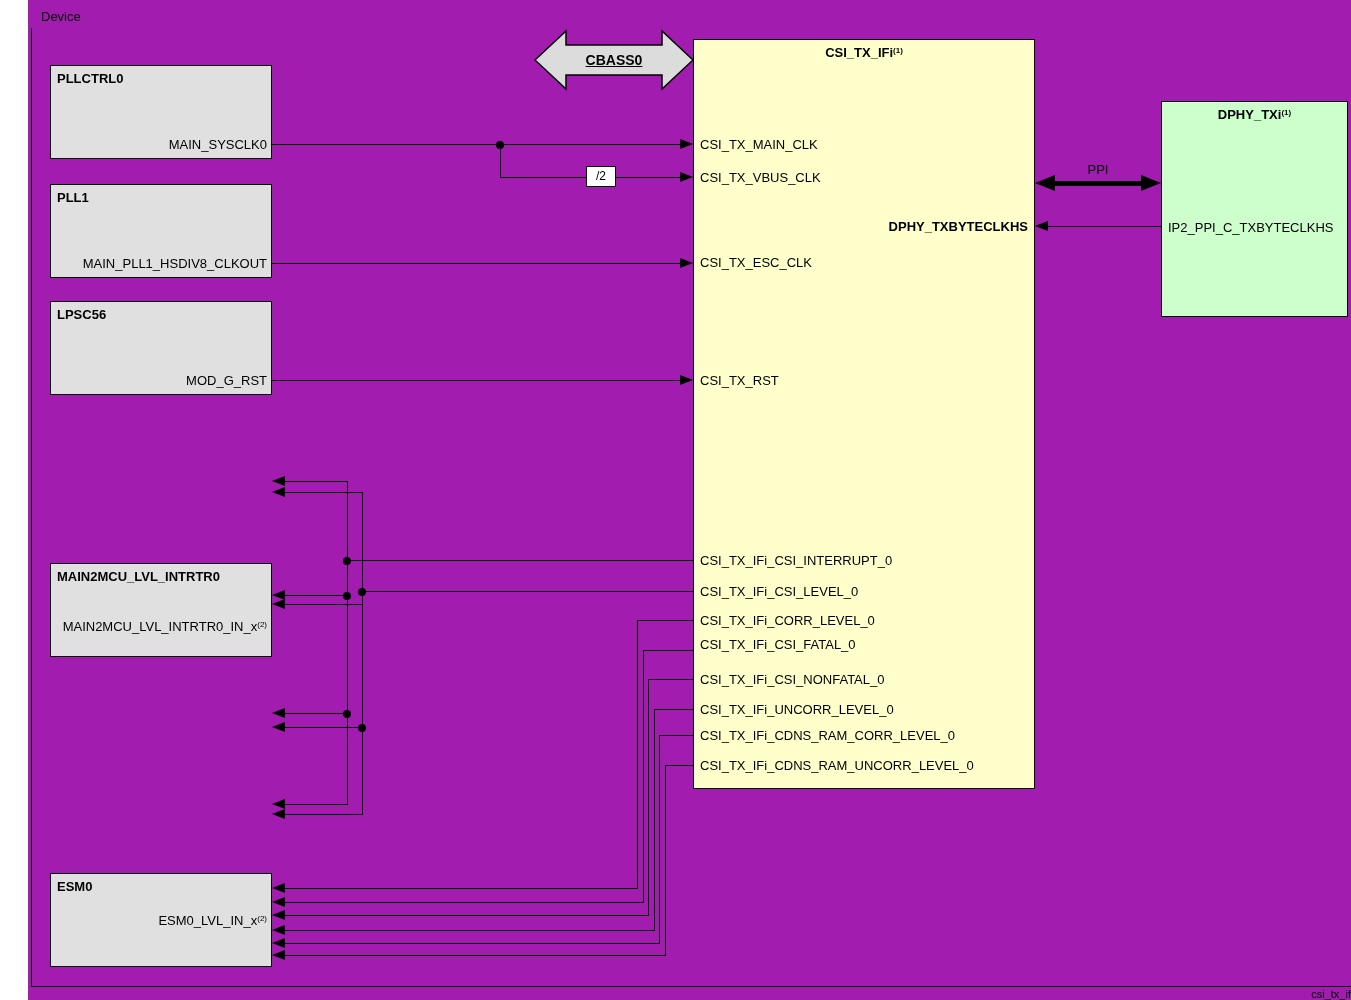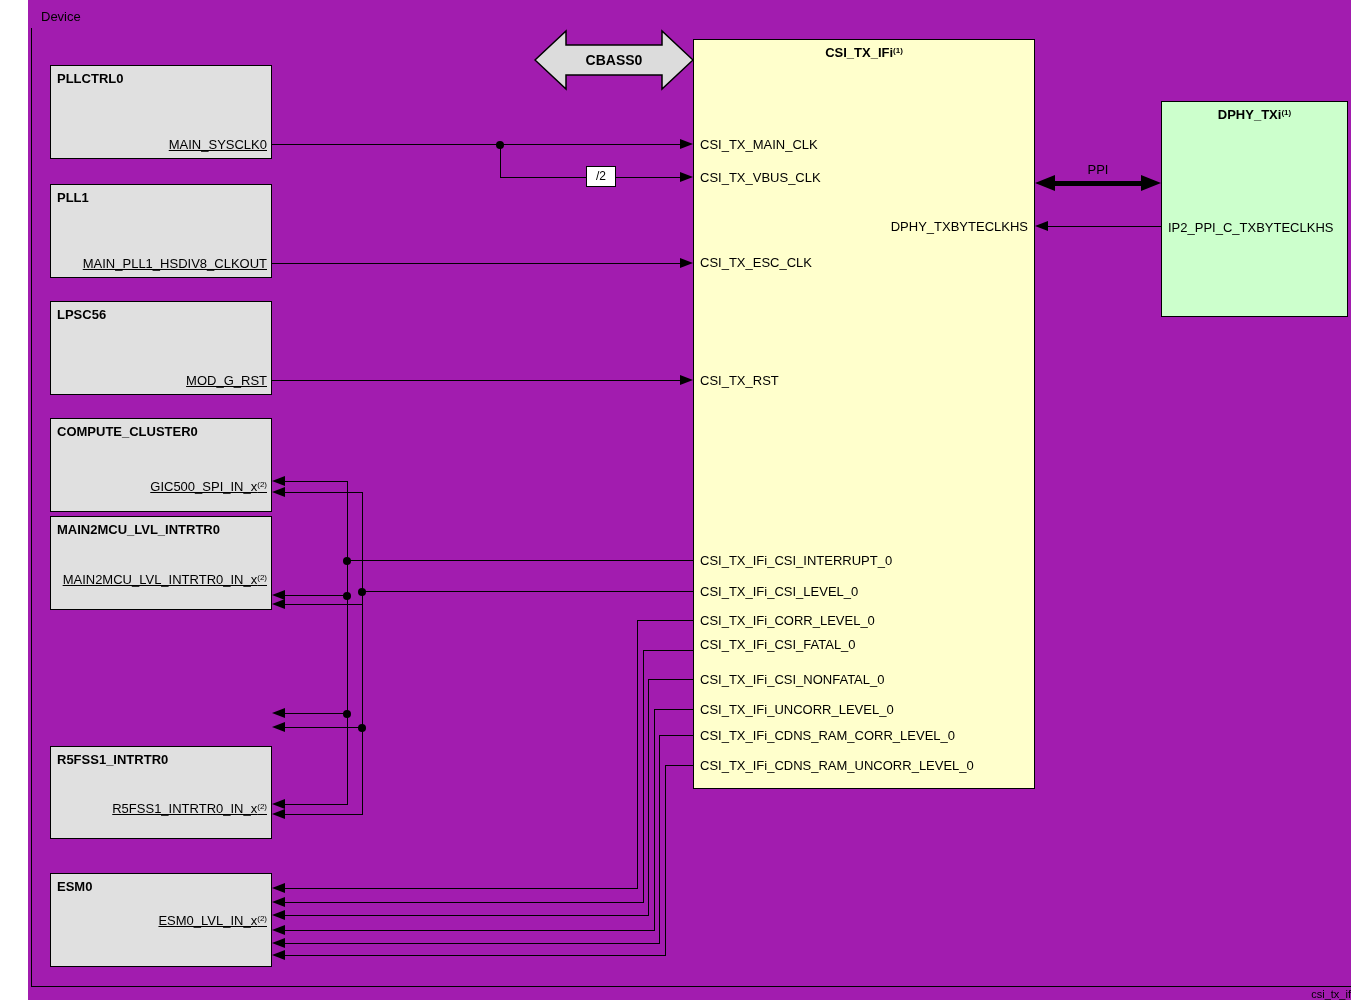--- a/index.html
+++ b/index.html
@@ -3,27 +3,27 @@
 <meta charset="utf-8">
 <title>CSI_TX_IF Integration Diagram</title>
 <style>
   html,body{margin:0;padding:0;background:#ffffff;}
   #stage{
     position:relative;width:1351px;height:1000px;background:#a21caf;
     font-family:"Liberation Sans",sans-serif;color:#000;overflow:hidden;margin-left:28px;
   }
   .box{position:absolute;background:#e0e0e0;border:1px solid #000;box-sizing:content-box;}
   .box .title{position:absolute;left:6px;top:5px;font-size:13px;font-weight:bold;white-space:nowrap;}
-  .box .signal{position:absolute;right:4px;font-size:13px;white-space:nowrap;text-decoration:underline;}
+  .box .signal{position:absolute;right:4px;font-size:13px;white-space:nowrap;}
   .bigbox{position:absolute;border:1px solid #000;}
   .bigbox.yellow{background:#ffffcc;}
   .bigbox.green{background:#ccffcc;}
   .bigtitle{position:absolute;font-size:13px;font-weight:bold;text-align:center;white-space:nowrap;}
   .sig{position:absolute;font-size:13px;white-space:nowrap;height:17px;line-height:17px;}
-  .sig.right{text-align:left;}
+  .sig.right{text-align:left;font-weight:bold;}
   sup{font-size:8px;vertical-align:4px;line-height:0;}
   .hline,.vline{position:absolute;background:#000;}
   .arrL{position:absolute;width:0;height:0;border-top:5px solid transparent;border-bottom:5px solid transparent;border-right:13px solid #000;}
   .arrR{position:absolute;width:0;height:0;border-top:5px solid transparent;border-bottom:5px solid transparent;border-left:13px solid #000;}
   .arrLbig{position:absolute;width:0;height:0;border-top:8px solid transparent;border-bottom:8px solid transparent;border-right:20px solid #000;}
   .arrRbig{position:absolute;width:0;height:0;border-top:8px solid transparent;border-bottom:8px solid transparent;border-left:20px solid #000;}
   .dot{position:absolute;width:8px;height:8px;border-radius:50%;background:#000;}
   .divbox{position:absolute;background:#ffffff;border:1px solid #000;font-size:12px;text-align:center;}
   .lbl{position:absolute;font-size:13px;white-space:nowrap;}
   .footer{position:absolute;font-size:11px;white-space:nowrap;text-align:right;}
@@ -35,21 +35,21 @@
 
   <div class="lbl" style="left:13px;top:9px;">Device</div>
   <div class="vline" style="left:3px;top:28px;width:1px;height:958px;"></div>
   <div class="hline" style="left:3px;top:986px;width:1335px;height:1px;"></div>
   <div class="vline" style="left:1337px;top:82px;width:1px;height:904px;"></div>
   <div class="footer" style="left:1235px;top:988px;width:110px;">csi_tx_if-002</div>
 
   <svg style="position:absolute;left:506px;top:29px;" width="160" height="62">
     <polygon points="1,31 32,2 32,16 128,16 128,2 159,31 128,60 128,46 32,46 32,60" fill="#dcdcdc" stroke="#000000" stroke-width="1.5"></polygon>
   </svg>
-  <div class="lbl" style="left:506px;top:52px;width:160px;text-align:center;font-weight:bold;font-size:14px;">CBASS0</div>
+  <div class="lbl" style="left:506px;top:52px;width:160px;text-align:center;font-weight:bold;font-size:14px;text-decoration:underline;">CBASS0</div>
 
   <div class="bigbox yellow" style="left:665px;top:39px;width:340px;height:748px;"></div>
   <div class="bigtitle" style="left:666px;top:45px;width:340px;"><span>CSI_TX_IFi</span><sup>(1)</sup></div>
 
   <div class="sig" style="left:672px;top:136px;">CSI_TX_MAIN_CLK</div>
   <div class="sig" style="left:672px;top:169px;">CSI_TX_VBUS_CLK</div>
   <div class="sig right" style="right:351px;top:218px;">DPHY_TXBYTECLKHS</div>
   <div class="sig" style="left:672px;top:254px;">CSI_TX_ESC_CLK</div>
   <div class="sig" style="left:672px;top:372px;">CSI_TX_RST</div>
   <div class="sig" style="left:672px;top:552px;">CSI_TX_IFi_CSI_INTERRUPT_0</div>
@@ -75,31 +75,23 @@
     <div class="signal" style="top:71px;"><span>MAIN_SYSCLK0</span><sup></sup></div>
   </div>
   <div class="box" style="left:22px;top:184px;width:220px;height:92px;">
     <div class="title">PLL1</div>
     <div class="signal" style="top:71px;"><span>MAIN_PLL1_HSDIV8_CLKOUT</span><sup></sup></div>
   </div>
   <div class="box" style="left:22px;top:301px;width:220px;height:92px;">
     <div class="title">LPSC56</div>
     <div class="signal" style="top:71px;"><span>MOD_G_RST</span><sup></sup></div>
   </div>
-  <div class="box" style="left:22px;top:418px;width:220px;height:92px;">
-    <div class="title">COMPUTE_CLUSTER0</div>
-    <div class="signal" style="top:60px;"><span>GIC500_SPI_IN_x</span><sup>(2)</sup></div>
-  </div>
-  <div class="box" style="left:22px;top:516px;width:220px;height:92px;text-align:right;">
+  <div class="box" style="left:22px;top:563px;width:220px;height:92px;text-align:right;">
     <div class="title">MAIN2MCU_LVL_INTRTR0</div>
     <div class="signal" style="top:55px;"><span>MAIN2MCU_LVL_INTRTR0_IN_x</span><sup>(2)</sup></div>
-  </div>
-  <div class="box" style="left:22px;top:746px;width:220px;height:91px;">
-    <div class="title">R5FSS1_INTRTR0</div>
-    <div class="signal" style="top:54px;"><span>R5FSS1_INTRTR0_IN_x</span><sup>(2)</sup></div>
   </div>
   <div class="box" style="left:22px;top:873px;width:220px;height:92px;">
     <div class="title">ESM0</div>
     <div class="signal" style="top:39px;"><span>ESM0_LVL_IN_x</span><sup>(2)</sup></div>
   </div>
 
   <div class="hline" style="left:244px;top:144px;width:409px;height:1px;"></div>
   <div class="arrR" style="left:652px;top:139px;"></div>
   <div class="dot" style="left:468px;top:141px;"></div>
   <div class="vline" style="left:472px;top:144px;width:1px;height:34px;"></div>

